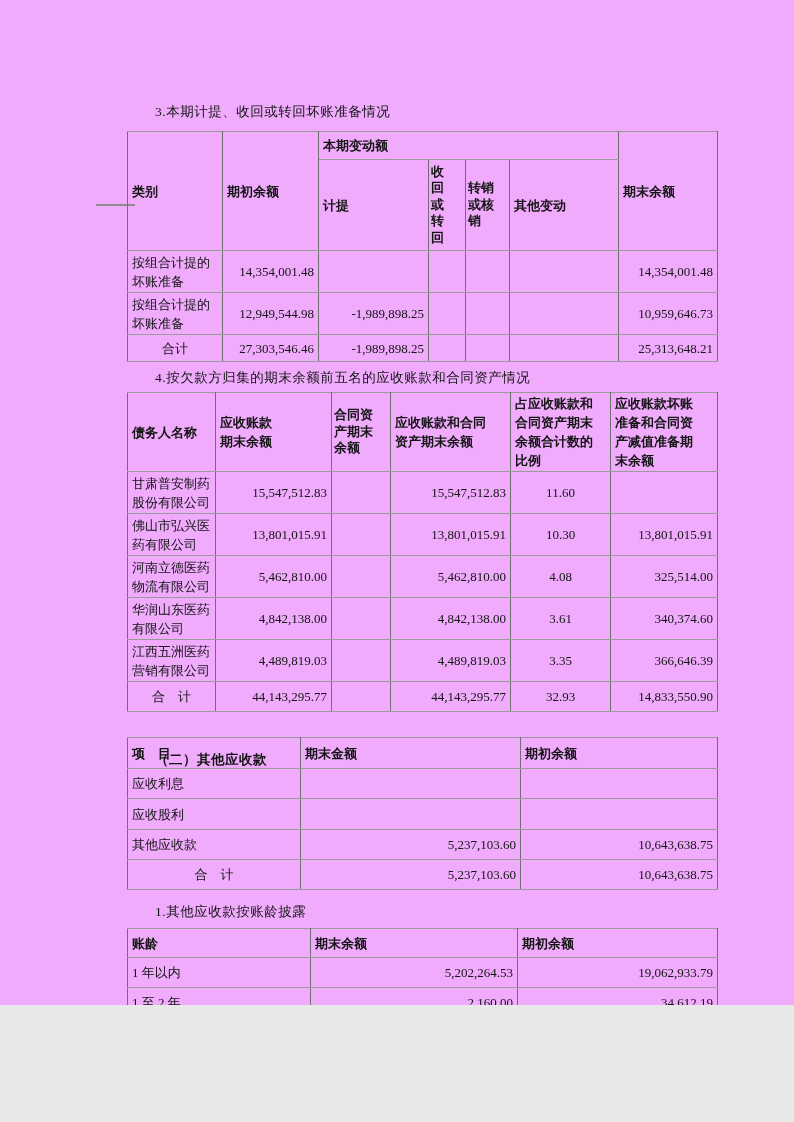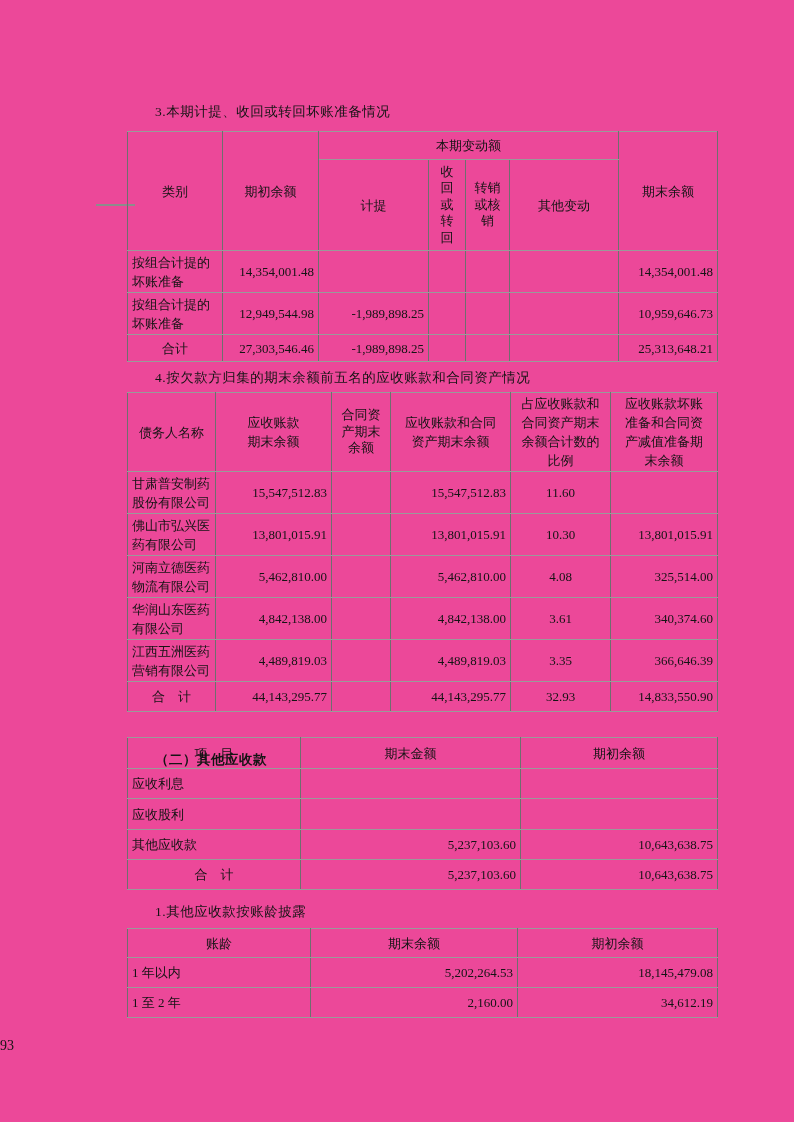--- a/index.html
+++ b/index.html
@@ -1,19 +1,19 @@
 <!DOCTYPE html>
 <html><head>
 <meta charset="utf-8">
 <style>
   html,body{margin:0;padding:0;background:#e8e8e8;}
   .page{
     position:relative;
-    width:794px;height:1122px;
-    background:#ec4899;
+    width:794px;height:1005px;
+    background:#f0abfc;
     margin:0 auto;
     font-family:"Liberation Serif","DejaVu Serif",serif;
     color:#141414;
     overflow:hidden;
   }
   .sec-title{
     position:absolute;left:155px;
     font-size:13.5px;line-height:18px;
     letter-spacing:0.5px;
     white-space:nowrap;
@@ -38,21 +38,21 @@
     font-size:13px;
     line-height:19px;
     vertical-align:middle;
     padding:1px 4px;
     overflow:hidden;
     word-break:break-all;
   }
   td.t-top{border-top:3px solid #1a1a1a;}
   td.t-bot{border-bottom:3px solid #1a1a1a;}
   td.no-bot{border-bottom:none;}
-  td.hd{text-align:center;white-space:pre-line;line-height:17px;}
+  td.hd{white-space:pre-line;line-height:17px;font-weight:bold;}
   td.hd.tight{line-height:16.5px;padding:1px 2px;}
   td.c{text-align:center;}
   td.l{text-align:left;padding-left:5px;}
   td.r{text-align:right;padding-right:5px;}
   td.r2{text-align:right;padding-right:4px;}
   .page-num{
     position:absolute;left:0;right:0;top:1038px;
     text-align:left;font-size:14px;
   }
 </style>
@@ -252,21 +252,21 @@
     </colgroup>
     <tbody>
         <tr style="height:29px">
       <td class="hd t-top">账龄</td>
       <td class="hd t-top">期末余额</td>
       <td class="hd t-top">期初余额</td>
     </tr>
     <tr style="height:30px">
       <td class="l">1 年以内</td>
       <td class="r">5,202,264.53</td>
-      <td class="r">18,145,479.08</td>
+      <td class="r">19,062,933.79</td>
     </tr>
     <tr style="height:30px">
       <td class="l">1 至 2 年</td>
       <td class="r">2,160.00</td>
       <td class="r no-bot">34,612.19</td>
     </tr>
   </tbody>
     </table>
 
   <div class="page-num">93</div>

